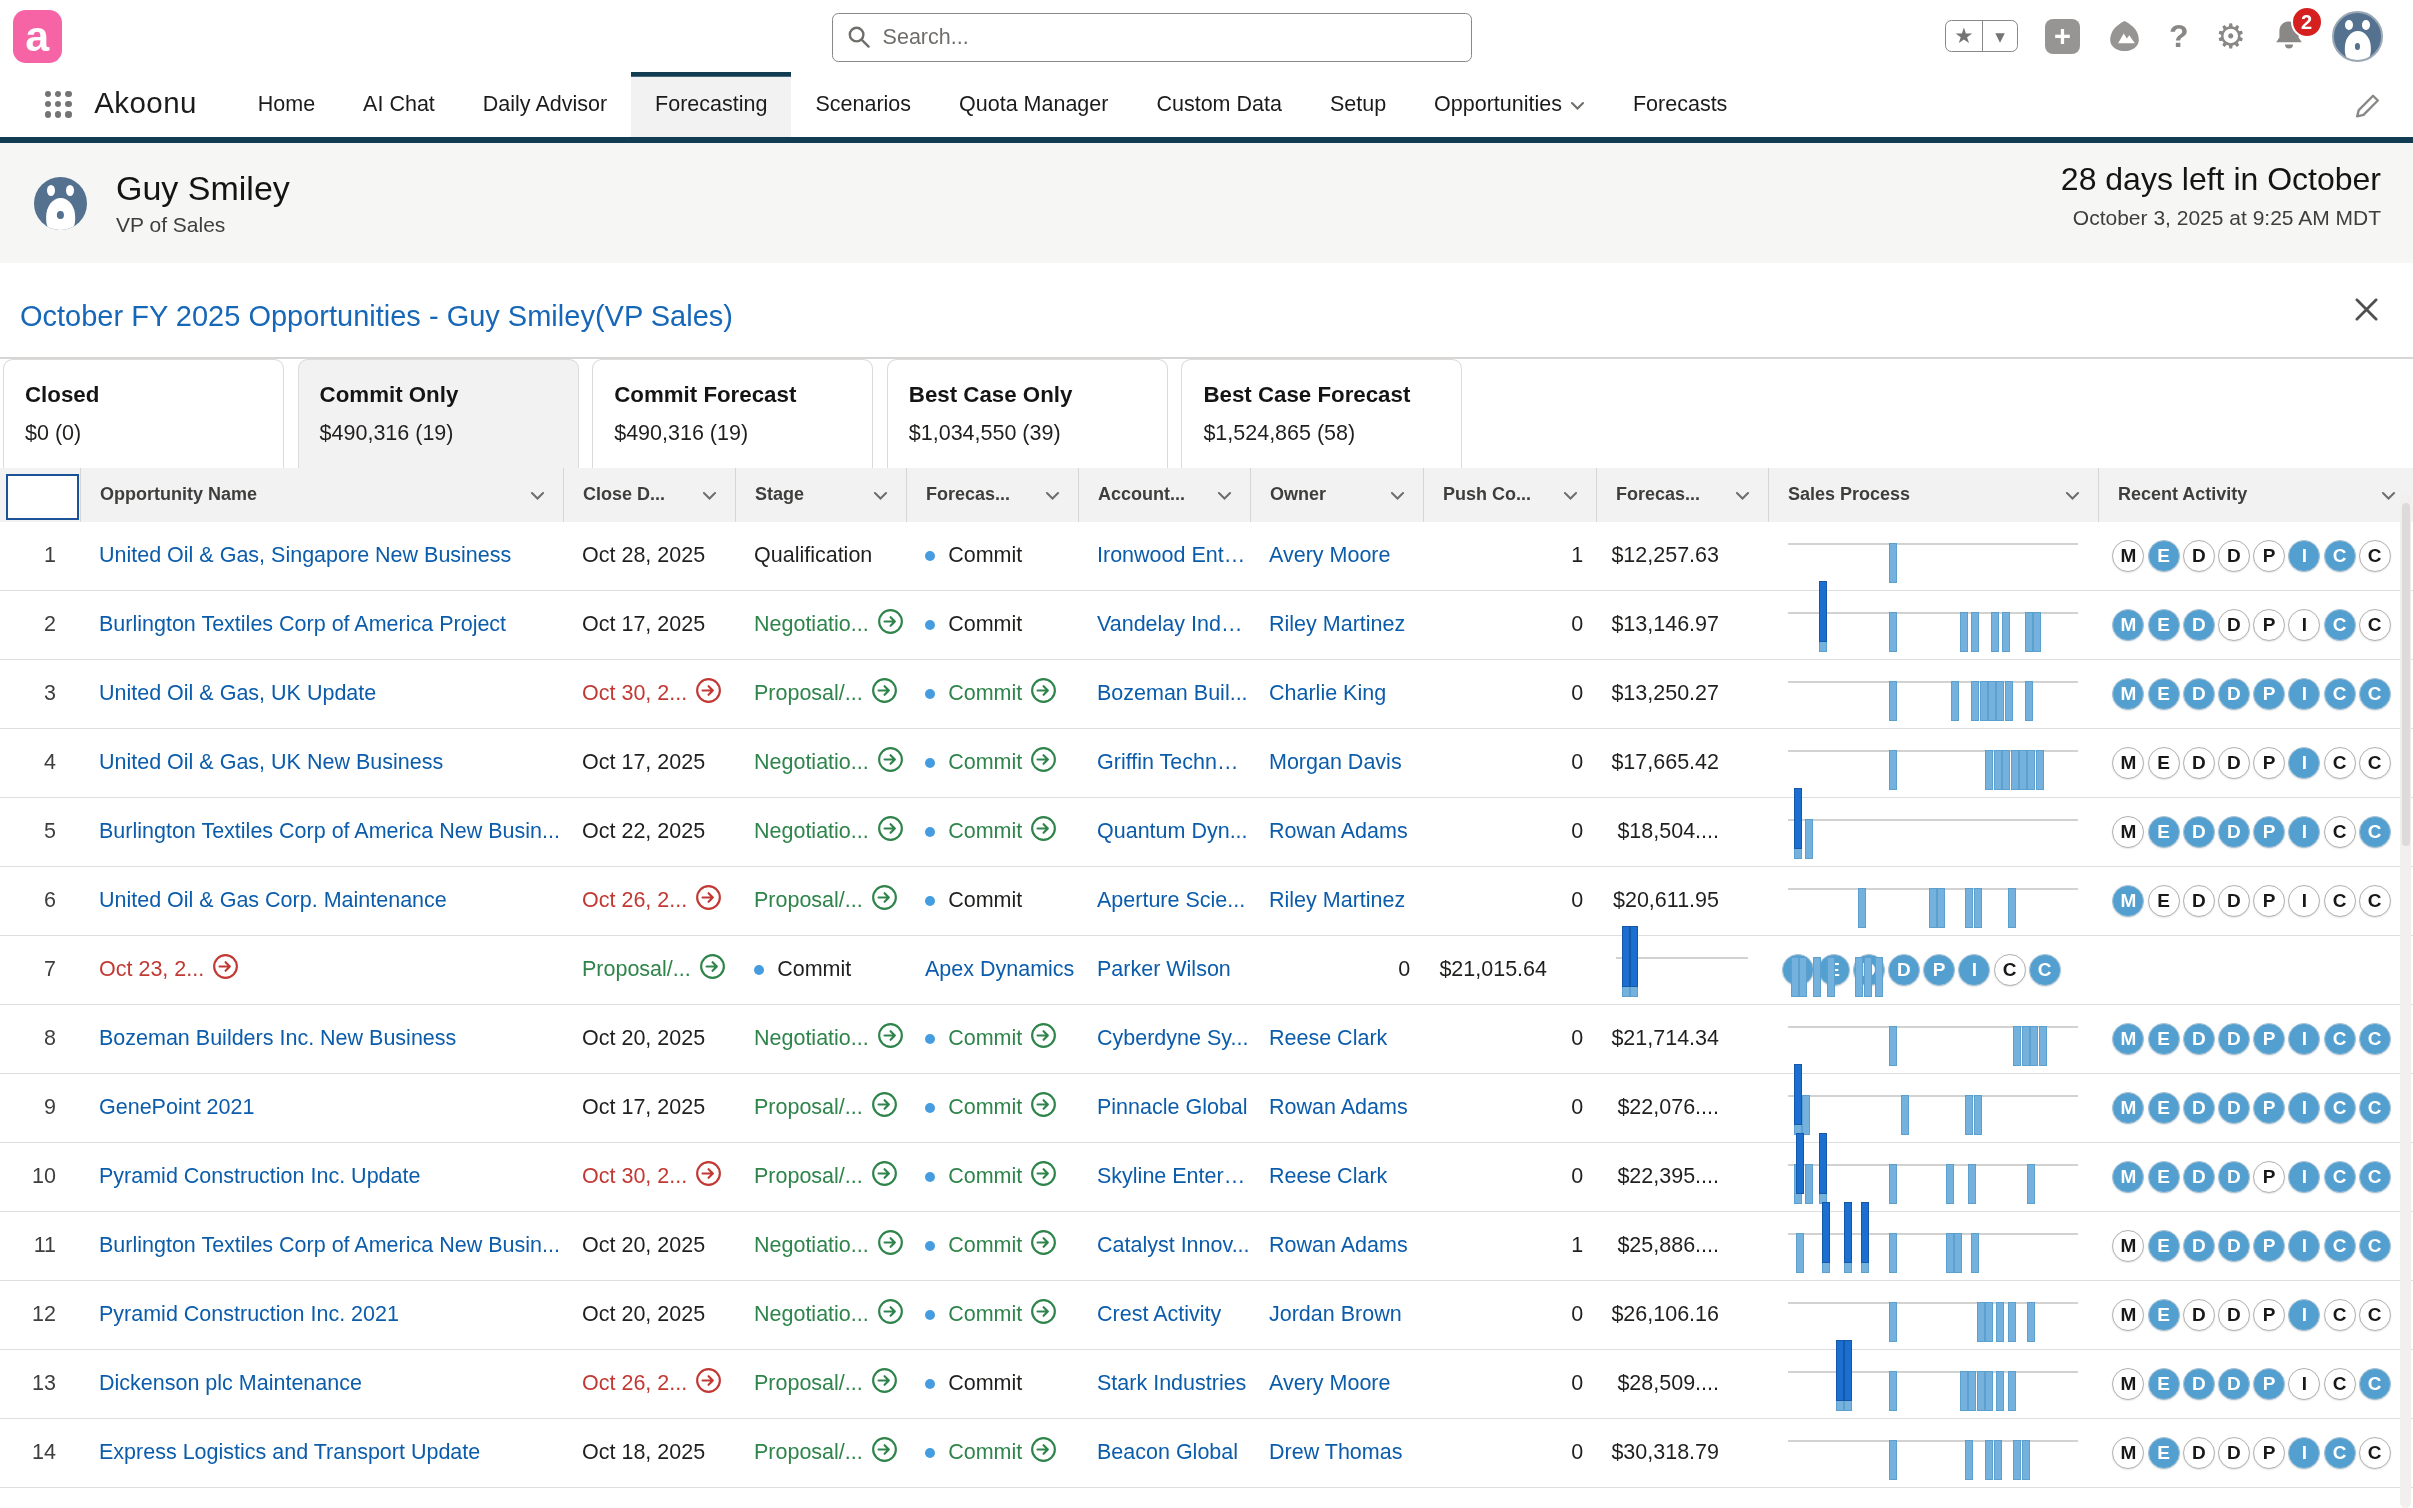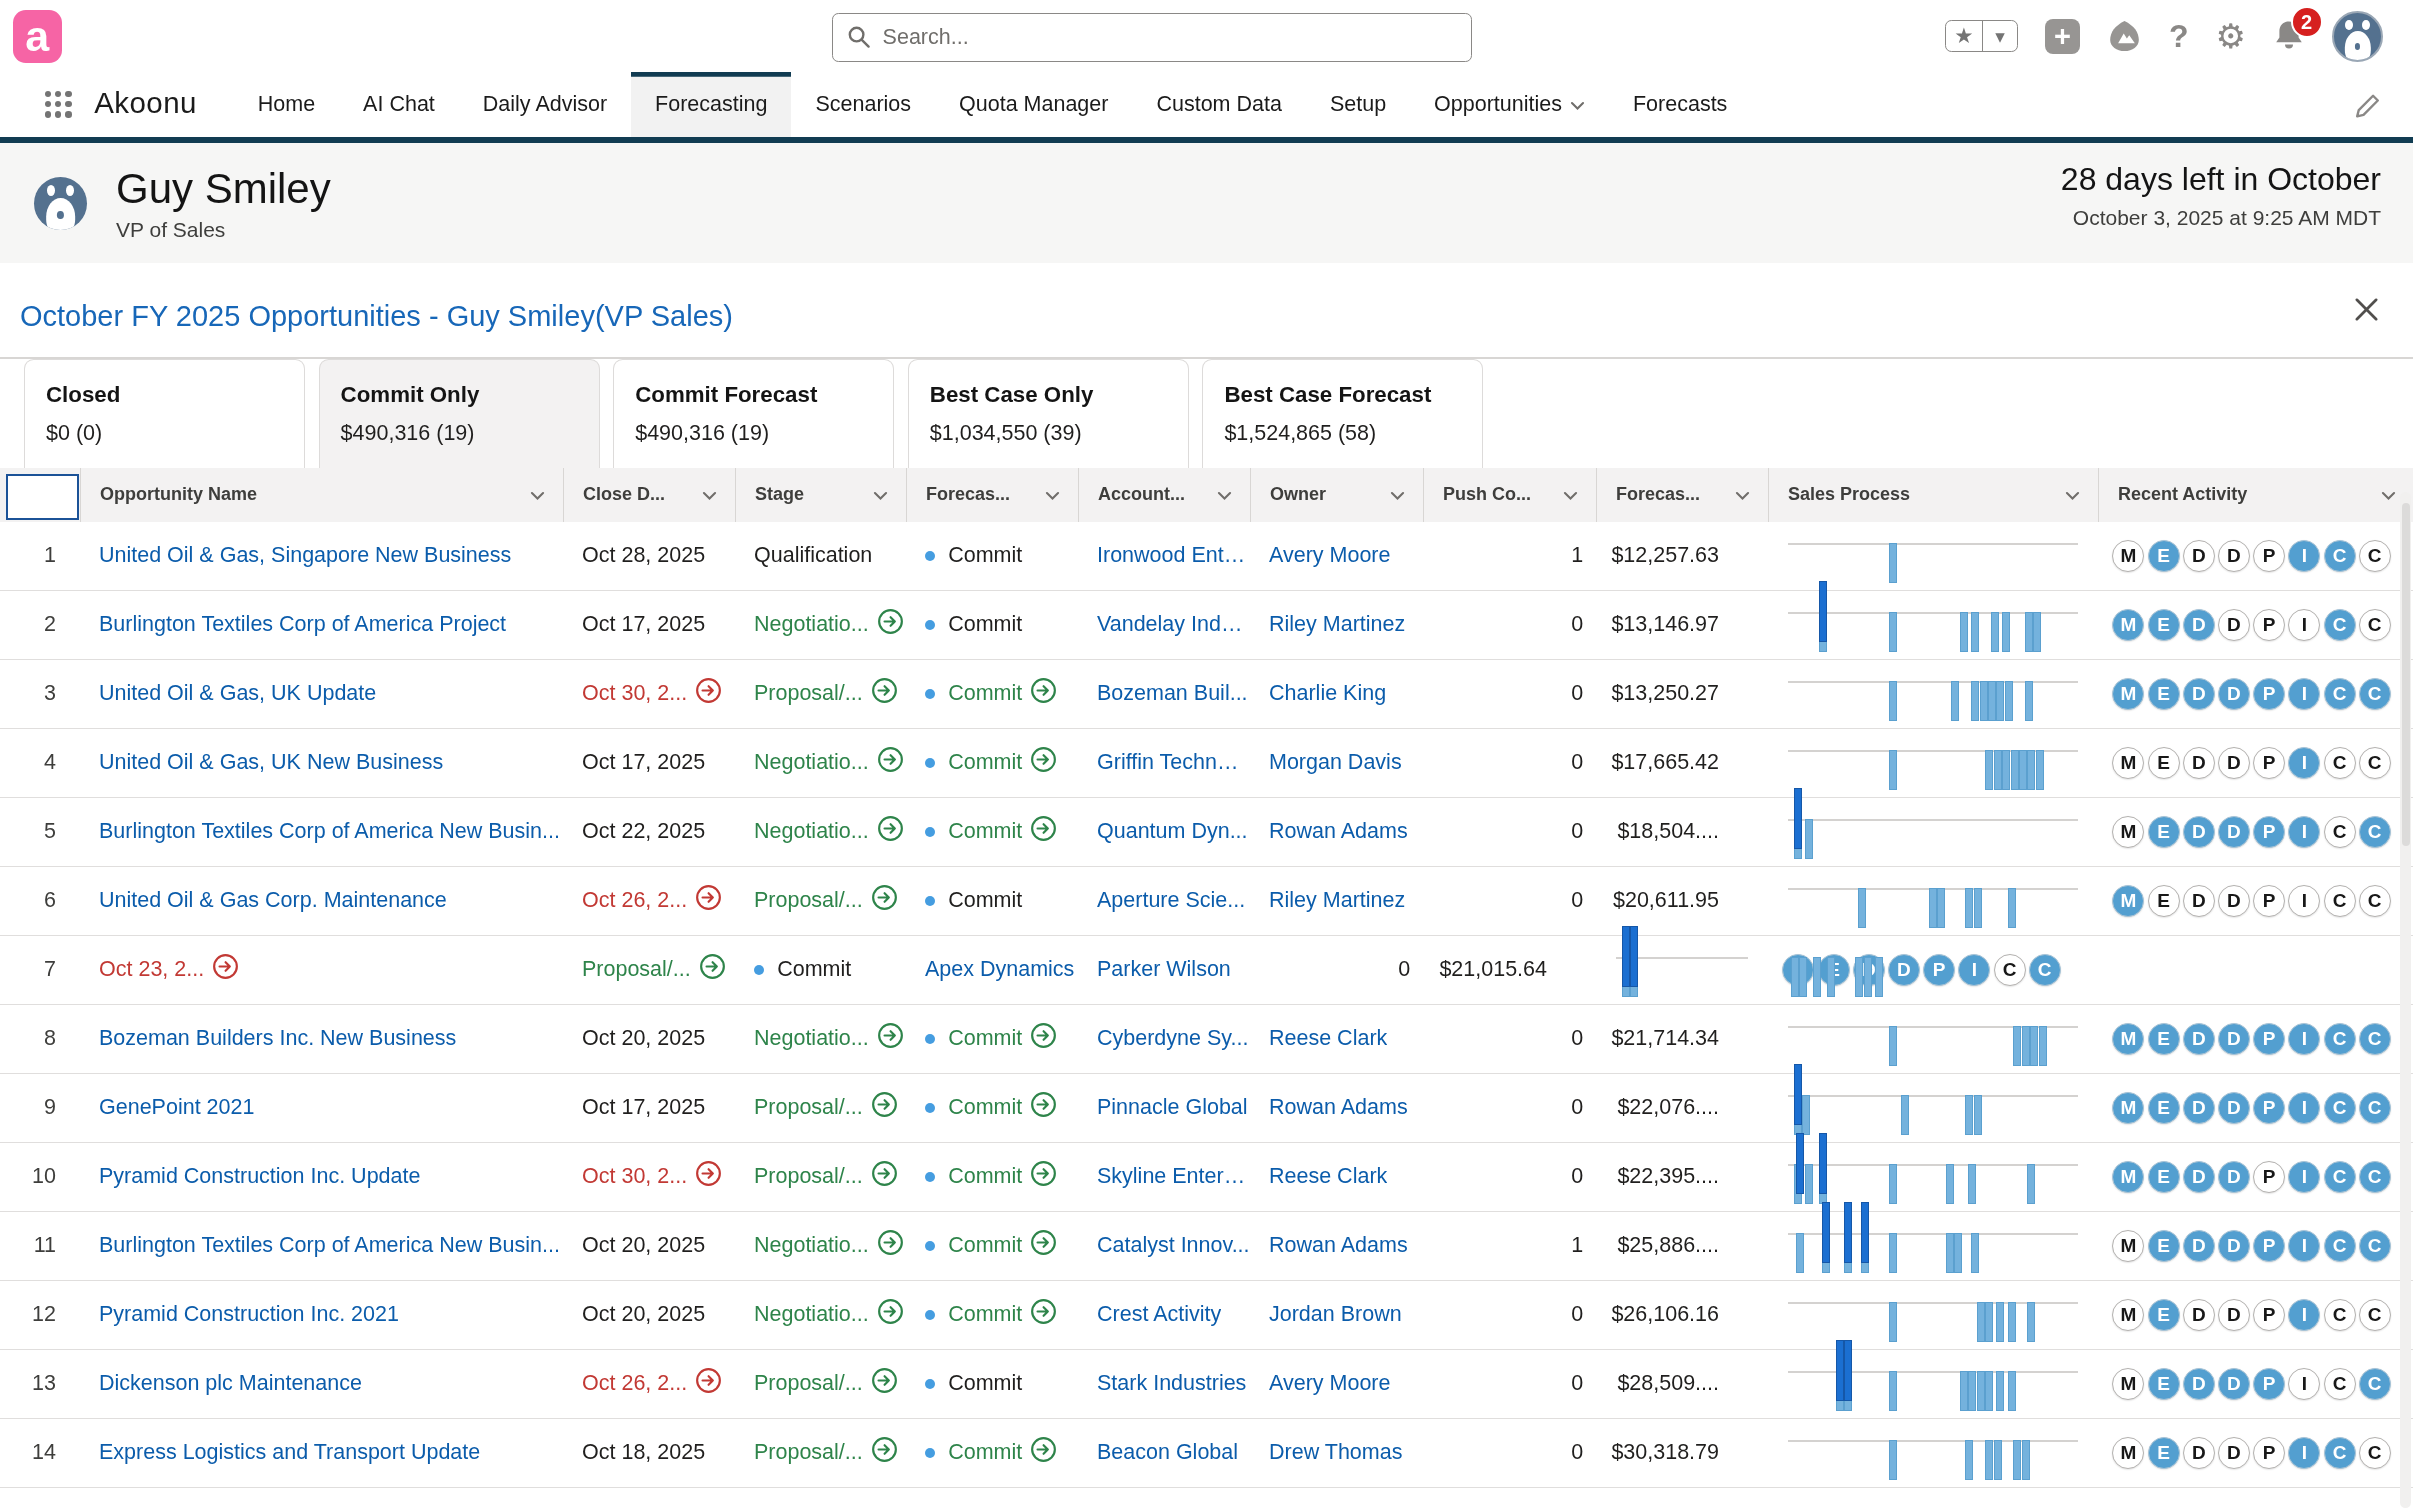--- a/index.html
+++ b/index.html
@@ -50,34 +50,34 @@
   .nav-tabs{ display:flex; align-items:stretch; }
   .nav-tab{ display:flex; align-items:center; gap:8px; padding:0 24px; font-size:21.5px; color:#1b1b1b; cursor:pointer; position:relative; }
   .nav-tab.active{ background:#f2f2f2; box-shadow:inset 0 4.8px 0 var(--teal); }
   .nav-pencil{ position:absolute; right:32px; top:19px; }
   .teal-bar{ height:6.4px; background:var(--teal); }
 
   
   .band{ height:120px; background:var(--band-bg); display:flex; align-items:center; position:relative; }
   .band .bear.band-av{ width:53px; height:53px; margin-left:34px; }
   .band-names{ margin-left:29px; }
-  .band-name{ font-size:42px; font-weight:500; color:#141414; }
+  .band-name{ font-size:34px; font-weight:500; color:#141414; }
   .band-role{ font-size:21px; color:var(--sub); margin-top:4.8px; }
   .band-right{ position:absolute; right:32px; top:17.6px; text-align:right; }
   .band-count{ font-size:32px; color:#141414; }
   .band-date{ font-size:21px; color:var(--sub); margin-top:8px; }
 
   
   .view-row{ height:94px; position:relative; background:#fff;text-align:center; }
   .view-title{ position:absolute; left:20px; top:37px; font-size:29px; color:#1767b8; }
   .view-close{ position:absolute; right:32px; top:32px; cursor:pointer; }
   .hdiv{ height:1.6px; background:#d8d6d4; }
 
   
-  .summary-row{ height:109px; display:flex; gap:13.6px; padding-left:24px; align-items:flex-end; background:#fff; }
+  .summary-row{ height:109px; display:flex; gap:13.6px; padding-left:3px; align-items:flex-end; background:#fff; }
   .scard{ width:281px; height:109px; border:1.6px solid var(--line); border-bottom:none;
     border-radius:9.6px 9.6px 0 0; background:#fff; padding:22.3px 0 0 21px; cursor:pointer; }
   .scard.active{ background:var(--gray-bg); }
   .scard .t{ font-size:22.3px; font-weight:700; color:#141414; }
   .scard .v{ font-size:21.5px; color:#201f1e; margin-top:12.8px; }
 
   
   .cols{ display:grid; grid-template-columns:80px 483px 172px 171px 172px 172px 173px 173px 172px 330px 316px; }
   .thead{ height:54px; background:var(--gray-bg); }
   .th{ display:flex; align-items:center; justify-content:space-between; padding:0 17.6px 0 19px;

